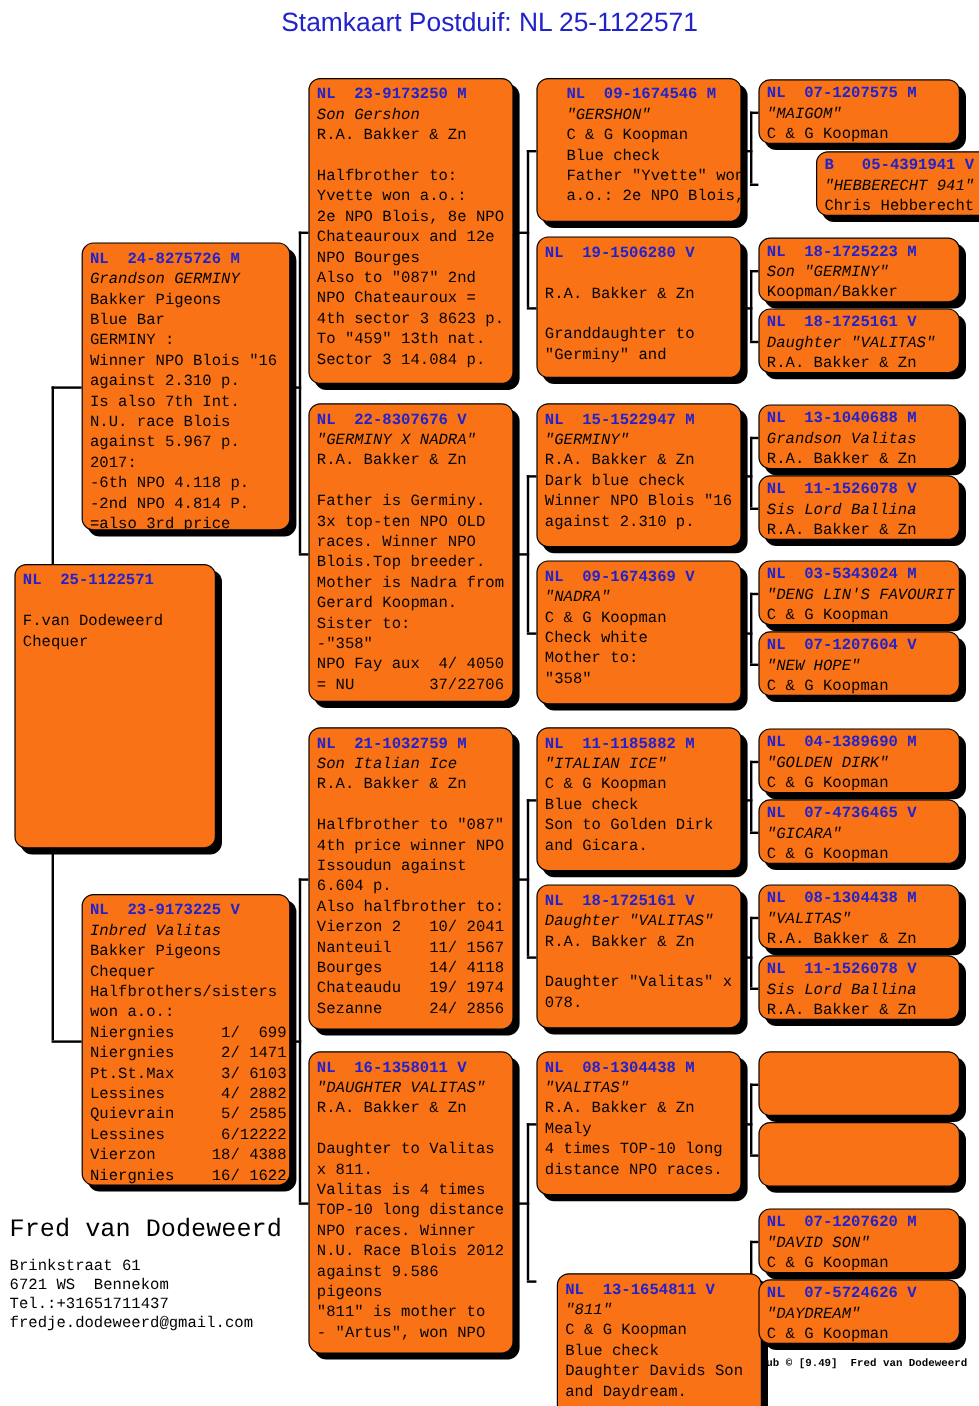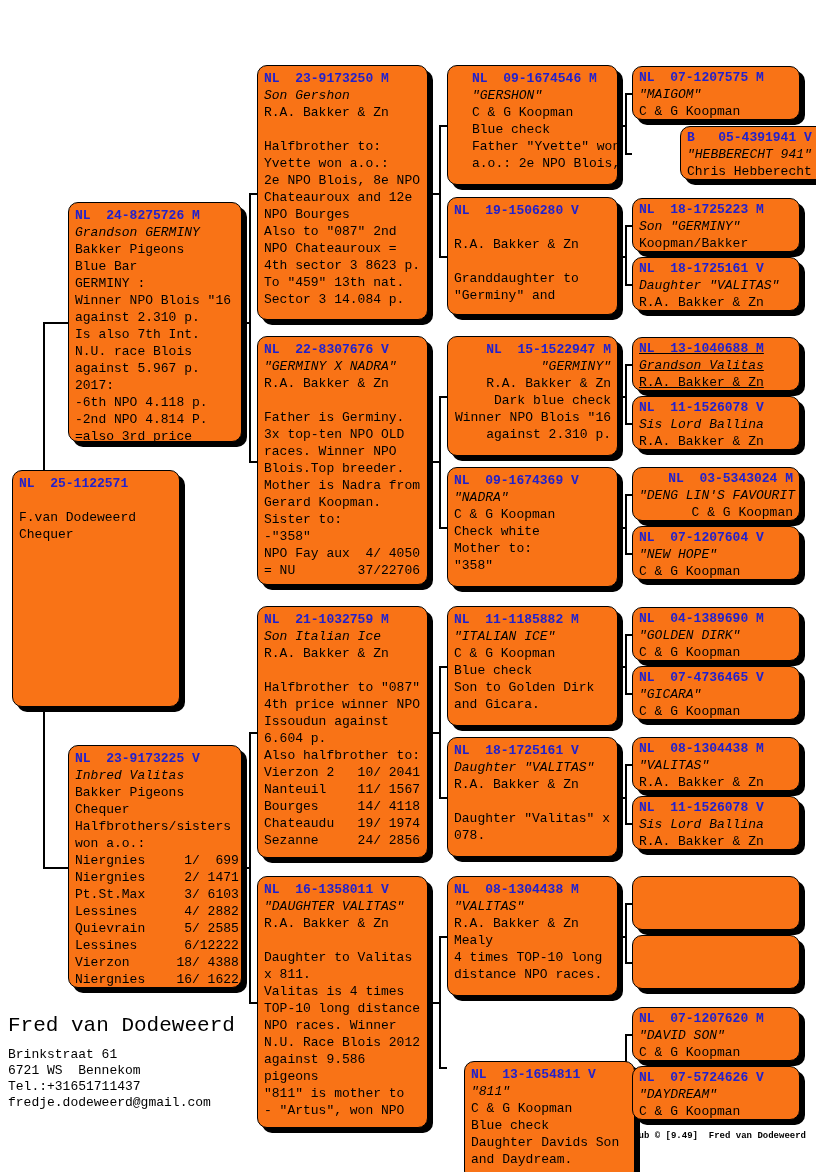--- a/index.html
+++ b/index.html
@@ -26,44 +26,45 @@
   .owner-line{font-size:13px;line-height:16px;white-space:pre;}
   .footer{
     position:absolute;top:1131px;right:10px;
     font-size:9px;font-weight:bold;color:#000;white-space:pre;
   }
 </style>
 </head>
 <body>
 
 <div id="stage">
+  <div class="page-title">Stamkaart Postduif: NL  25-1122571</div>
 
   <div id="boxes">
       <div class="box" style="left: 12px; top: 470px; width: 168px; height: 237px;"><div class="ring">NL  25-1122571</div><div class="bname">&nbsp;</div><div class="bline">F.van Dodeweerd</div><div class="bline">Chequer</div></div>
       <div class="box" style="left: 68px; top: 202px; width: 174px; height: 240px;"><div class="ring">NL  24-8275726 M</div><div class="bname">Grandson GERMINY</div><div class="bline">Bakker Pigeons</div><div class="bline">Blue Bar</div><div class="bline">GERMINY :</div><div class="bline">Winner NPO Blois "16</div><div class="bline">against 2.310 p.</div><div class="bline">Is also 7th Int.</div><div class="bline">N.U. race Blois</div><div class="bline">against 5.967 p.</div><div class="bline">2017:</div><div class="bline">-6th NPO 4.118 p.</div><div class="bline">-2nd NPO 4.814 P.</div><div class="bline">=also 3rd price</div></div>
       <div class="box" style="left: 68px; top: 745px; width: 174px; height: 243px;"><div class="ring">NL  23-9173225 V</div><div class="bname">Inbred Valitas</div><div class="bline">Bakker Pigeons</div><div class="bline">Chequer</div><div class="bline">Halfbrothers/sisters</div><div class="bline">won a.o.:</div><div class="bline">Niergnies     1/  699</div><div class="bline">Niergnies     2/ 1471</div><div class="bline">Pt.St.Max     3/ 6103</div><div class="bline">Lessines      4/ 2882</div><div class="bline">Quievrain     5/ 2585</div><div class="bline">Lessines      6/12222</div><div class="bline">Vierzon      18/ 4388</div><div class="bline">Niergnies    16/ 1622</div></div>
       <div class="box" style="left: 257px; top: 65px; width: 171px; height: 255px;"><div class="ring">NL  23-9173250 M</div><div class="bname">Son Gershon</div><div class="bline">R.A. Bakker &amp; Zn</div><div class="bline">&nbsp;</div><div class="bline">Halfbrother to:</div><div class="bline">Yvette won a.o.:</div><div class="bline">2e NPO Blois, 8e NPO</div><div class="bline">Chateauroux and 12e</div><div class="bline">NPO Bourges</div><div class="bline">Also to "087" 2nd</div><div class="bline">NPO Chateauroux =</div><div class="bline">4th sector 3 8623 p.</div><div class="bline">To "459" 13th nat.</div><div class="bline">Sector 3 14.084 p.</div></div>
       <div class="box" style="left: 257px; top: 336px; width: 171px; height: 249px;"><div class="ring">NL  22-8307676 V</div><div class="bname">"GERMINY X NADRA"</div><div class="bline">R.A. Bakker &amp; Zn</div><div class="bline">&nbsp;</div><div class="bline">Father is Germiny.</div><div class="bline">3x top-ten NPO OLD</div><div class="bline">races. Winner NPO</div><div class="bline">Blois.Top breeder.</div><div class="bline">Mother is Nadra from</div><div class="bline">Gerard Koopman.</div><div class="bline">Sister to:</div><div class="bline">-"358"</div><div class="bline">NPO Fay aux  4/ 4050</div><div class="bline">= NU        37/22706</div></div>
       <div class="box" style="left: 257px; top: 606px; width: 171px; height: 252px;"><div class="ring">NL  21-1032759 M</div><div class="bname">Son Italian Ice</div><div class="bline">R.A. Bakker &amp; Zn</div><div class="bline">&nbsp;</div><div class="bline">Halfbrother to "087"</div><div class="bline">4th price winner NPO</div><div class="bline">Issoudun against</div><div class="bline">6.604 p.</div><div class="bline">Also halfbrother to:</div><div class="bline">Vierzon 2   10/ 2041</div><div class="bline">Nanteuil    11/ 1567</div><div class="bline">Bourges     14/ 4118</div><div class="bline">Chateaudu   19/ 1974</div><div class="bline">Sezanne     24/ 2856</div></div>
       <div class="box" style="left: 257px; top: 876px; width: 171px; height: 252px;"><div class="ring">NL  16-1358011 V</div><div class="bname">"DAUGHTER VALITAS"</div><div class="bline">R.A. Bakker &amp; Zn</div><div class="bline">&nbsp;</div><div class="bline">Daughter to Valitas</div><div class="bline">x 811.</div><div class="bline">Valitas is 4 times</div><div class="bline">TOP-10 long distance</div><div class="bline">NPO races. Winner</div><div class="bline">N.U. Race Blois 2012</div><div class="bline">against 9.586</div><div class="bline">pigeons</div><div class="bline">"811" is mother to</div><div class="bline">- "Artus", won NPO</div></div>
       <div class="box" style="left: 447px; top: 65px; width: 171px; height: 120px; padding-left: 24px;"><div class="ring">NL  09-1674546 M</div><div class="bname">"GERSHON"</div><div class="bline">C &amp; G Koopman</div><div class="bline">Blue check</div><div class="bline">Father "Yvette" won</div><div class="bline">a.o.: 2e NPO Blois,</div></div>
       <div class="box" style="left: 447px; top: 197px; width: 171px; height: 118px;"><div class="ring">NL  19-1506280 V</div><div class="bname">&nbsp;</div><div class="bline">R.A. Bakker &amp; Zn</div><div class="bline">&nbsp;</div><div class="bline">Granddaughter to</div><div class="bline">"Germiny" and</div></div>
-      <div class="box" style="left: 447px; top: 336px; width: 171px; height: 120px; text-align: right;"><div class="ring">NL  15-1522947 M</div><div class="bname">"GERMINY"</div><div class="bline">R.A. Bakker &amp; Zn</div><div class="bline">Dark blue check</div><div class="bline">Winner NPO Blois "16</div><div class="bline">against 2.310 p.</div></div>
+      <div class="box" style="left: 447px; top: 336px; width: 171px; height: 120px;"><div class="ring">NL  15-1522947 M</div><div class="bname">"GERMINY"</div><div class="bline">R.A. Bakker &amp; Zn</div><div class="bline">Dark blue check</div><div class="bline">Winner NPO Blois "16</div><div class="bline">against 2.310 p.</div></div>
       <div class="box" style="left: 447px; top: 467px; width: 171px; height: 120px;"><div class="ring">NL  09-1674369 V</div><div class="bname">"NADRA"</div><div class="bline">C &amp; G Koopman</div><div class="bline">Check white</div><div class="bline">Mother to:</div><div class="bline">"358"</div></div>
       <div class="box" style="left: 447px; top: 606px; width: 171px; height: 120px;"><div class="ring">NL  11-1185882 M</div><div class="bname">"ITALIAN ICE"</div><div class="bline">C &amp; G Koopman</div><div class="bline">Blue check</div><div class="bline">Son to Golden Dirk</div><div class="bline">and Gicara.</div></div>
       <div class="box" style="left: 447px; top: 737px; width: 171px; height: 120px;"><div class="ring">NL  18-1725161 V</div><div class="bname">Daughter "VALITAS"</div><div class="bline">R.A. Bakker &amp; Zn</div><div class="bline">&nbsp;</div><div class="bline">Daughter "Valitas" x</div><div class="bline">078.</div></div>
       <div class="box" style="left: 447px; top: 876px; width: 171px; height: 120px;"><div class="ring">NL  08-1304438 M</div><div class="bname">"VALITAS"</div><div class="bline">R.A. Bakker &amp; Zn</div><div class="bline">Mealy</div><div class="bline">4 times TOP-10 long</div><div class="bline">distance NPO races.</div></div>
       <div class="box" style="left: 447px; top: 1061px; width: 171px; height: 120px; margin-left: 17px;"><div class="ring">NL  13-1654811 V</div><div class="bname">"811"</div><div class="bline">C &amp; G Koopman</div><div class="bline">Blue check</div><div class="bline">Daughter Davids Son</div><div class="bline">and Daydream.</div></div>
       <div class="box small" style="left: 632px; top: 66px; width: 168px; height: 54px;"><div class="ring">NL  07-1207575 M</div><div class="bname">"MAIGOM"</div><div class="bline">C &amp; G Koopman</div></div>
       <div class="box small" style="left: 632px; top: 126px; width: 168px; height: 54px; margin-left: 48px;"><div class="ring">B   05-4391941 V</div><div class="bname">"HEBBERECHT 941"</div><div class="bline">Chris Hebberecht</div></div>
       <div class="box small" style="left: 632px; top: 198px; width: 168px; height: 54px;"><div class="ring">NL  18-1725223 M</div><div class="bname">Son "GERMINY"</div><div class="bline">Koopman/Bakker</div></div>
       <div class="box small" style="left: 632px; top: 257px; width: 168px; height: 54px;"><div class="ring">NL  18-1725161 V</div><div class="bname">Daughter "VALITAS"</div><div class="bline">R.A. Bakker &amp; Zn</div></div>
-      <div class="box small" style="left: 632px; top: 337px; width: 168px; height: 54px; text-decoration: underline;"><div class="ring">NL  13-1040688 M</div><div class="bname">Grandson Valitas</div><div class="bline">R.A. Bakker &amp; Zn</div></div>
+      <div class="box small" style="left: 632px; top: 337px; width: 168px; height: 54px;"><div class="ring">NL  13-1040688 M</div><div class="bname">Grandson Valitas</div><div class="bline">R.A. Bakker &amp; Zn</div></div>
       <div class="box small" style="left: 632px; top: 396px; width: 168px; height: 54px;"><div class="ring">NL  11-1526078 V</div><div class="bname">Sis Lord Ballina</div><div class="bline">R.A. Bakker &amp; Zn</div></div>
-      <div class="box small" style="left: 632px; top: 467px; width: 168px; height: 54px; text-align: right;"><div class="ring">NL  03-5343024 M</div><div class="bname">"DENG LIN'S FAVOURIT</div><div class="bline">C &amp; G Koopman</div></div>
+      <div class="box small" style="left: 632px; top: 467px; width: 168px; height: 54px;"><div class="ring">NL  03-5343024 M</div><div class="bname">"DENG LIN'S FAVOURIT</div><div class="bline">C &amp; G Koopman</div></div>
       <div class="box small" style="left: 632px; top: 526px; width: 168px; height: 54px;"><div class="ring">NL  07-1207604 V</div><div class="bname">"NEW HOPE"</div><div class="bline">C &amp; G Koopman</div></div>
       <div class="box small" style="left: 632px; top: 607px; width: 168px; height: 54px;"><div class="ring">NL  04-1389690 M</div><div class="bname">"GOLDEN DIRK"</div><div class="bline">C &amp; G Koopman</div></div>
       <div class="box small" style="left: 632px; top: 666px; width: 168px; height: 54px;"><div class="ring">NL  07-4736465 V</div><div class="bname">"GICARA"</div><div class="bline">C &amp; G Koopman</div></div>
       <div class="box small" style="left: 632px; top: 737px; width: 168px; height: 54px;"><div class="ring">NL  08-1304438 M</div><div class="bname">"VALITAS"</div><div class="bline">R.A. Bakker &amp; Zn</div></div>
       <div class="box small" style="left: 632px; top: 796px; width: 168px; height: 54px;"><div class="ring">NL  11-1526078 V</div><div class="bname">Sis Lord Ballina</div><div class="bline">R.A. Bakker &amp; Zn</div></div>
       <div class="box small" style="left: 632px; top: 876px; width: 168px; height: 54px;"><div class="ring">&nbsp;</div><div class="bname">&nbsp;</div></div>
       <div class="box small" style="left: 632px; top: 935px; width: 168px; height: 54px;"><div class="ring">&nbsp;</div><div class="bname">&nbsp;</div></div>
       <div class="box small" style="left: 632px; top: 1007px; width: 168px; height: 54px;"><div class="ring">NL  07-1207620 M</div><div class="bname">"DAVID SON"</div><div class="bline">C &amp; G Koopman</div></div>
       <div class="box small" style="left: 632px; top: 1066px; width: 168px; height: 54px;"><div class="ring">NL  07-5724626 V</div><div class="bname">"DAYDREAM"</div><div class="bline">C &amp; G Koopman</div></div>
     </div>

